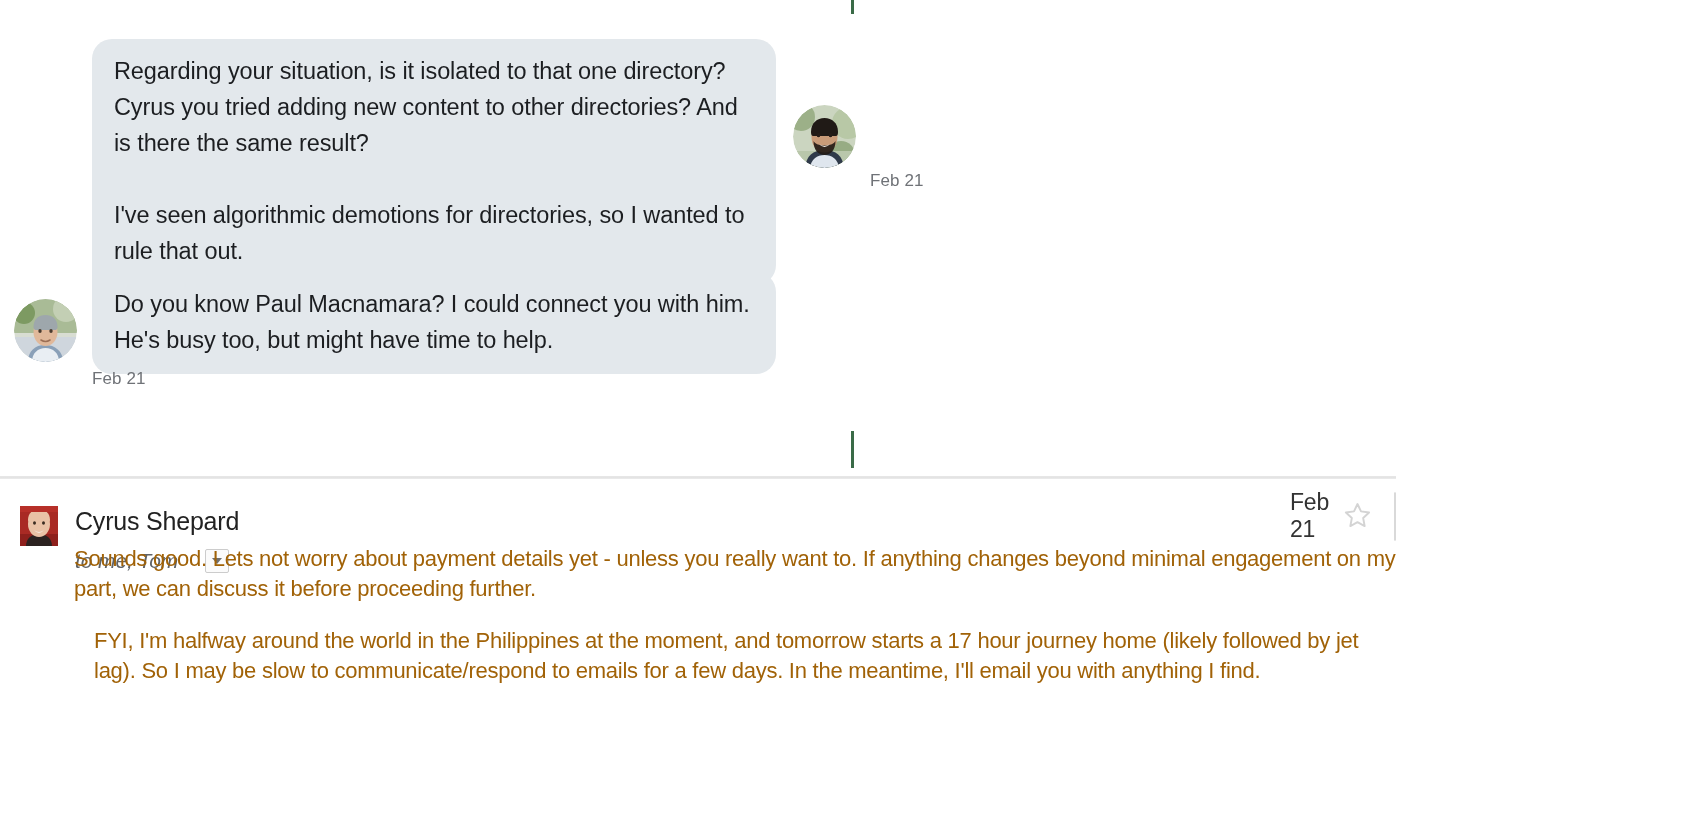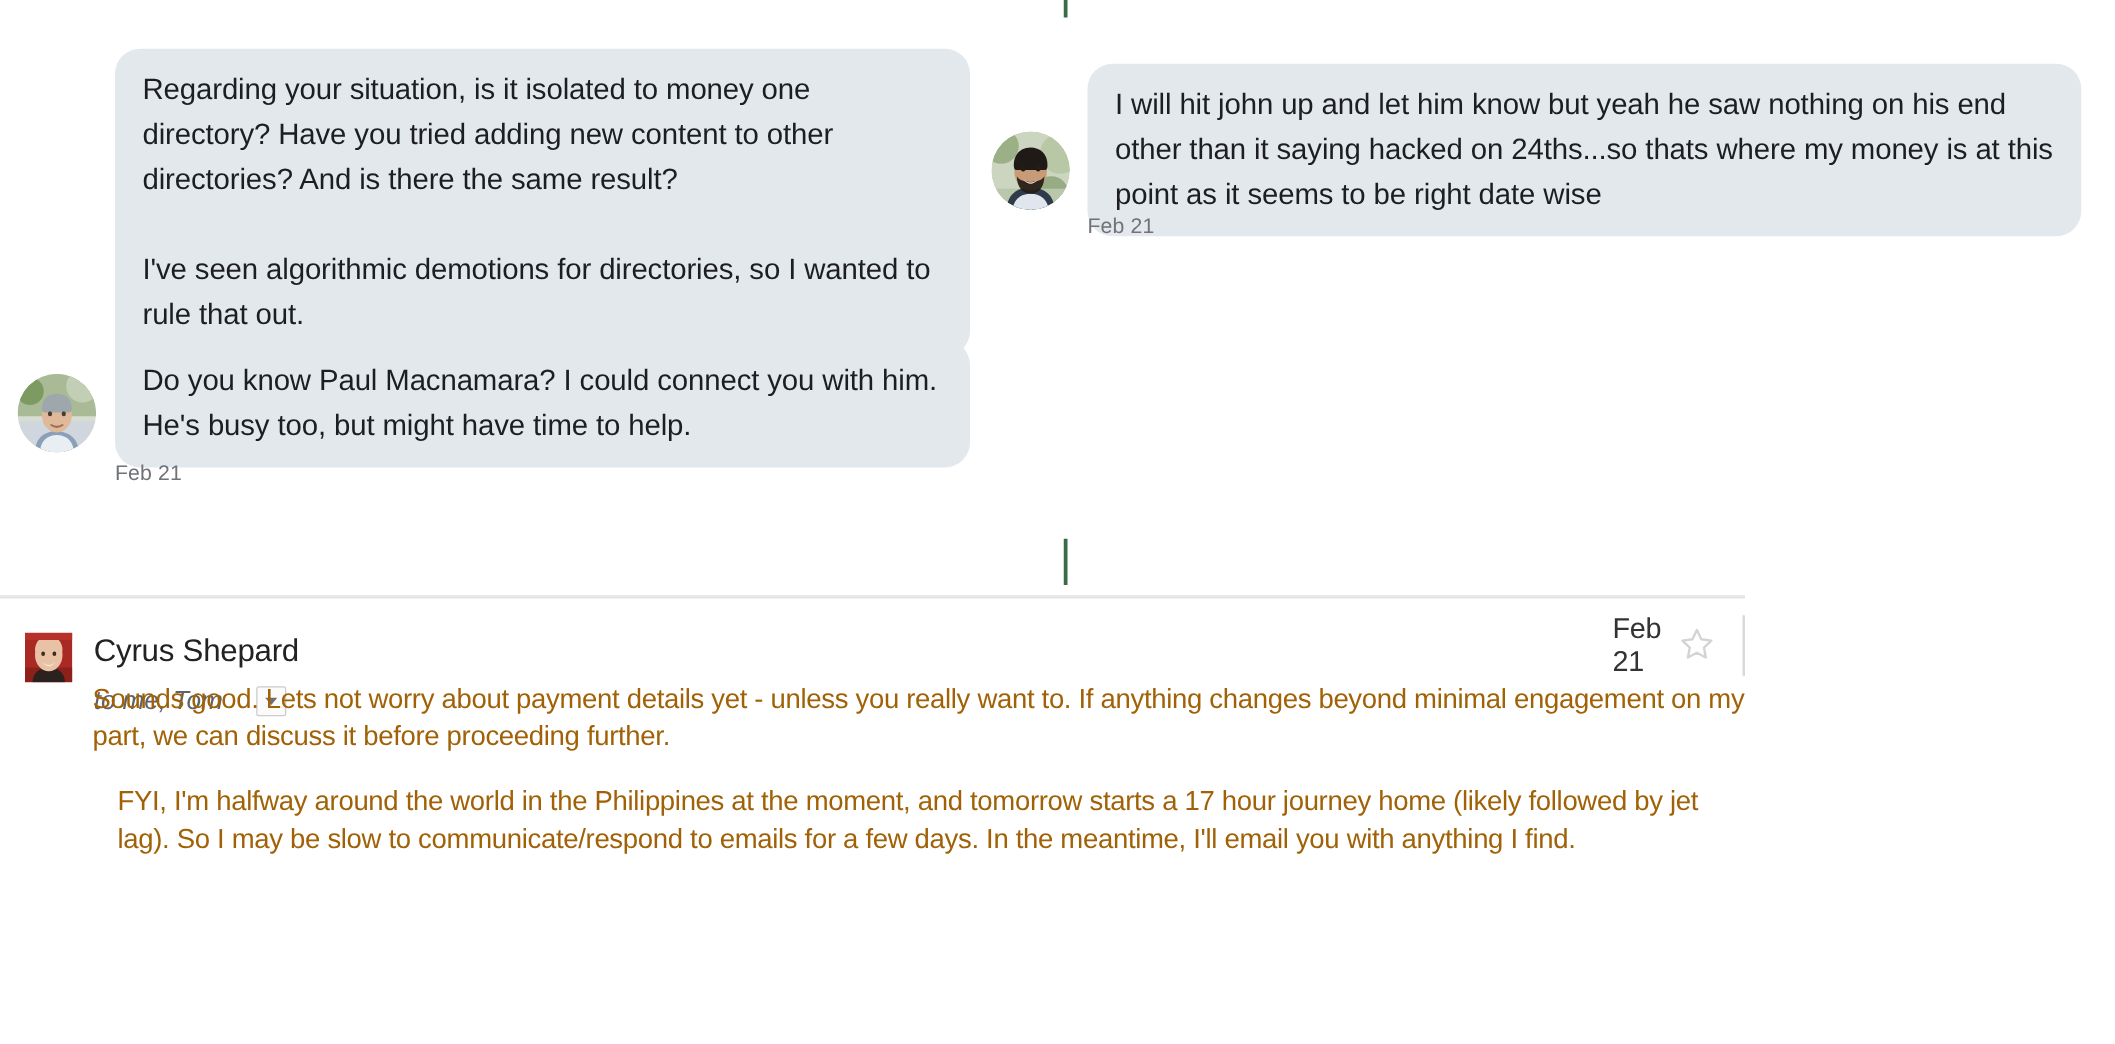--- a/index.html
+++ b/index.html
@@ -194,21 +194,21 @@
   #email-body p { margin: 0 0 22px 0; }
   #email-body p:last-child { margin-bottom: 0; margin-left: 20px; }
 </style>
 </head>
 <body>
 
 <div id="chat-area">
 
   <div class="green-rule" id="green-rule-top"></div>
 
-  <div class="bubble left" id="bubble-in-1">Regarding your situation, is it isolated to money one directory? Have you tried adding new content to other directories? And is there the same result?
+  <div class="bubble left" id="bubble-in-1">Regarding your situation, is it isolated to that one directory? Cyrus you tried adding new content to other directories? And is there the same result?
 
 I've seen algorithmic demotions for directories, so I wanted to rule that out.</div>
 
   <div class="bubble left" id="bubble-in-2">Do you know Paul Macnamara? I could connect you with him. He's busy too, but might have time to help.</div>
 
   <div class="avatar-circle" id="avatar-incoming">
     <svg viewBox="0 0 63 63" aria-hidden="true">
       <defs>
         <clipPath id="clipA">
             <circle cx="31.5" cy="31.5" r="31.5"></circle>
@@ -226,21 +226,20 @@
         <path d="M19.5 28c0-8 5-12 12-12s12 4 12 12c0 2-1 3-2 3H21.5c-1 0-2-1-2-3z" fill="#9ea7ac"></path>
         <ellipse cx="26" cy="32" rx="1.7" ry="2" fill="#4a3b2f"></ellipse>
         <ellipse cx="37" cy="32" rx="1.7" ry="2" fill="#4a3b2f"></ellipse>
         <path d="M27 41q4.5 3 9 0" stroke="#9c6f55" stroke-width="1.6" fill="none" stroke-linecap="round"></path>
       </g>
     </svg>
   </div>
 
   <div class="chat-timestamp" id="timestamp-incoming">Feb 21</div>
 
-  <div class="bubble right" id="bubble-out-1">I will hit john up and let him know but yeah he saw nothing on his end other than it saying hacked on 24ths...so thats where my money is at this point as it seems to be right date wise</div>
 
   <div class="avatar-circle" id="avatar-outgoing">
     <svg viewBox="0 0 63 63" aria-hidden="true">
       <defs>
         <clipPath id="clipB">
             <circle cx="31.5" cy="31.5" r="31.5"></circle>
           </clipPath>
       </defs>
       <g clip-path="url(#clipB)">
         <rect width="63" height="63" fill="#cbd5c0"></rect>

